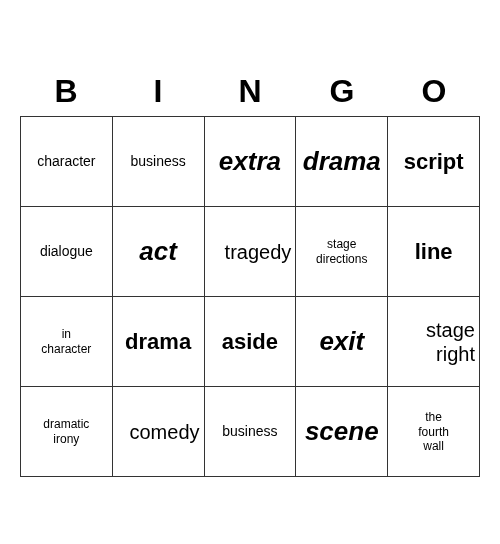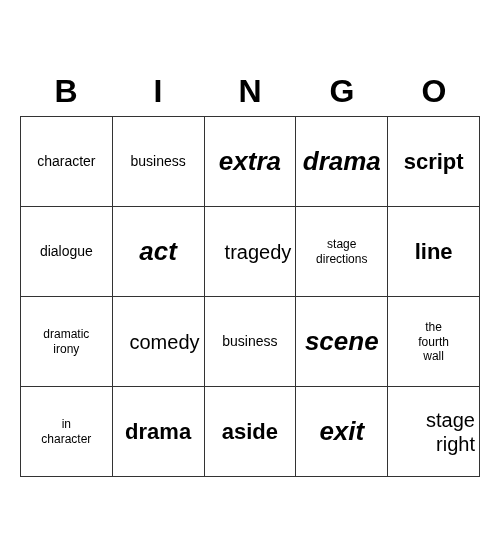--- a/index.html
+++ b/index.html
@@ -124,47 +124,47 @@
           </td>
           <td>
             <span class="cell-text size-xs">stage<br>directions</span>
           </td>
           <td>
             <span class="cell-text size-lg">line</span>
           </td>
         </tr>
         <tr>
           <td>
+            <span class="cell-text size-xs">in<br>character</span>
+          </td>
+          <td>
+            <span class="cell-text size-lg">drama</span>
+          </td>
+          <td>
+            <span class="cell-text size-lg">aside</span>
+          </td>
+          <td>
+            <span class="cell-text size-xl">exit</span>
+          </td>
+          <td>
+            <span class="cell-text size-md">stage<br>right</span>
+          </td>
+        </tr>
+        <tr>
+          <td>
             <span class="cell-text size-xs">dramatic<br>irony</span>
           </td>
           <td>
             <span class="cell-text size-md">comedy</span>
           </td>
           <td>
             <span class="cell-text size-sm">business</span>
           </td>
           <td>
             <span class="cell-text size-xl">scene</span>
           </td>
           <td>
             <span class="cell-text size-xs">the<br>fourth<br>wall</span>
           </td>
         </tr>
-        <tr>
-          <td>
-            <span class="cell-text size-xs">in<br>character</span>
-          </td>
-          <td>
-            <span class="cell-text size-lg">drama</span>
-          </td>
-          <td>
-            <span class="cell-text size-lg">aside</span>
-          </td>
-          <td>
-            <span class="cell-text size-xl">exit</span>
-          </td>
-          <td>
-            <span class="cell-text size-md">stage<br>right</span>
-          </td>
-        </tr>
       </tbody>
   </table>
 </div>
 
 </body></html>

